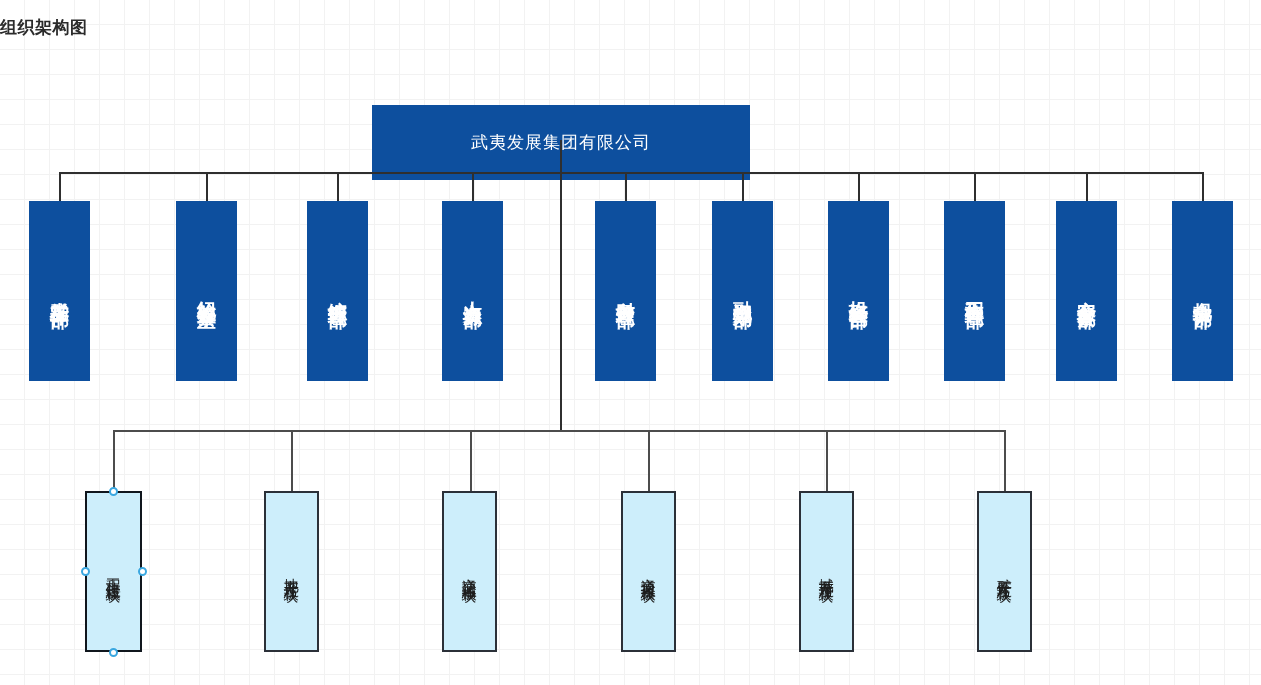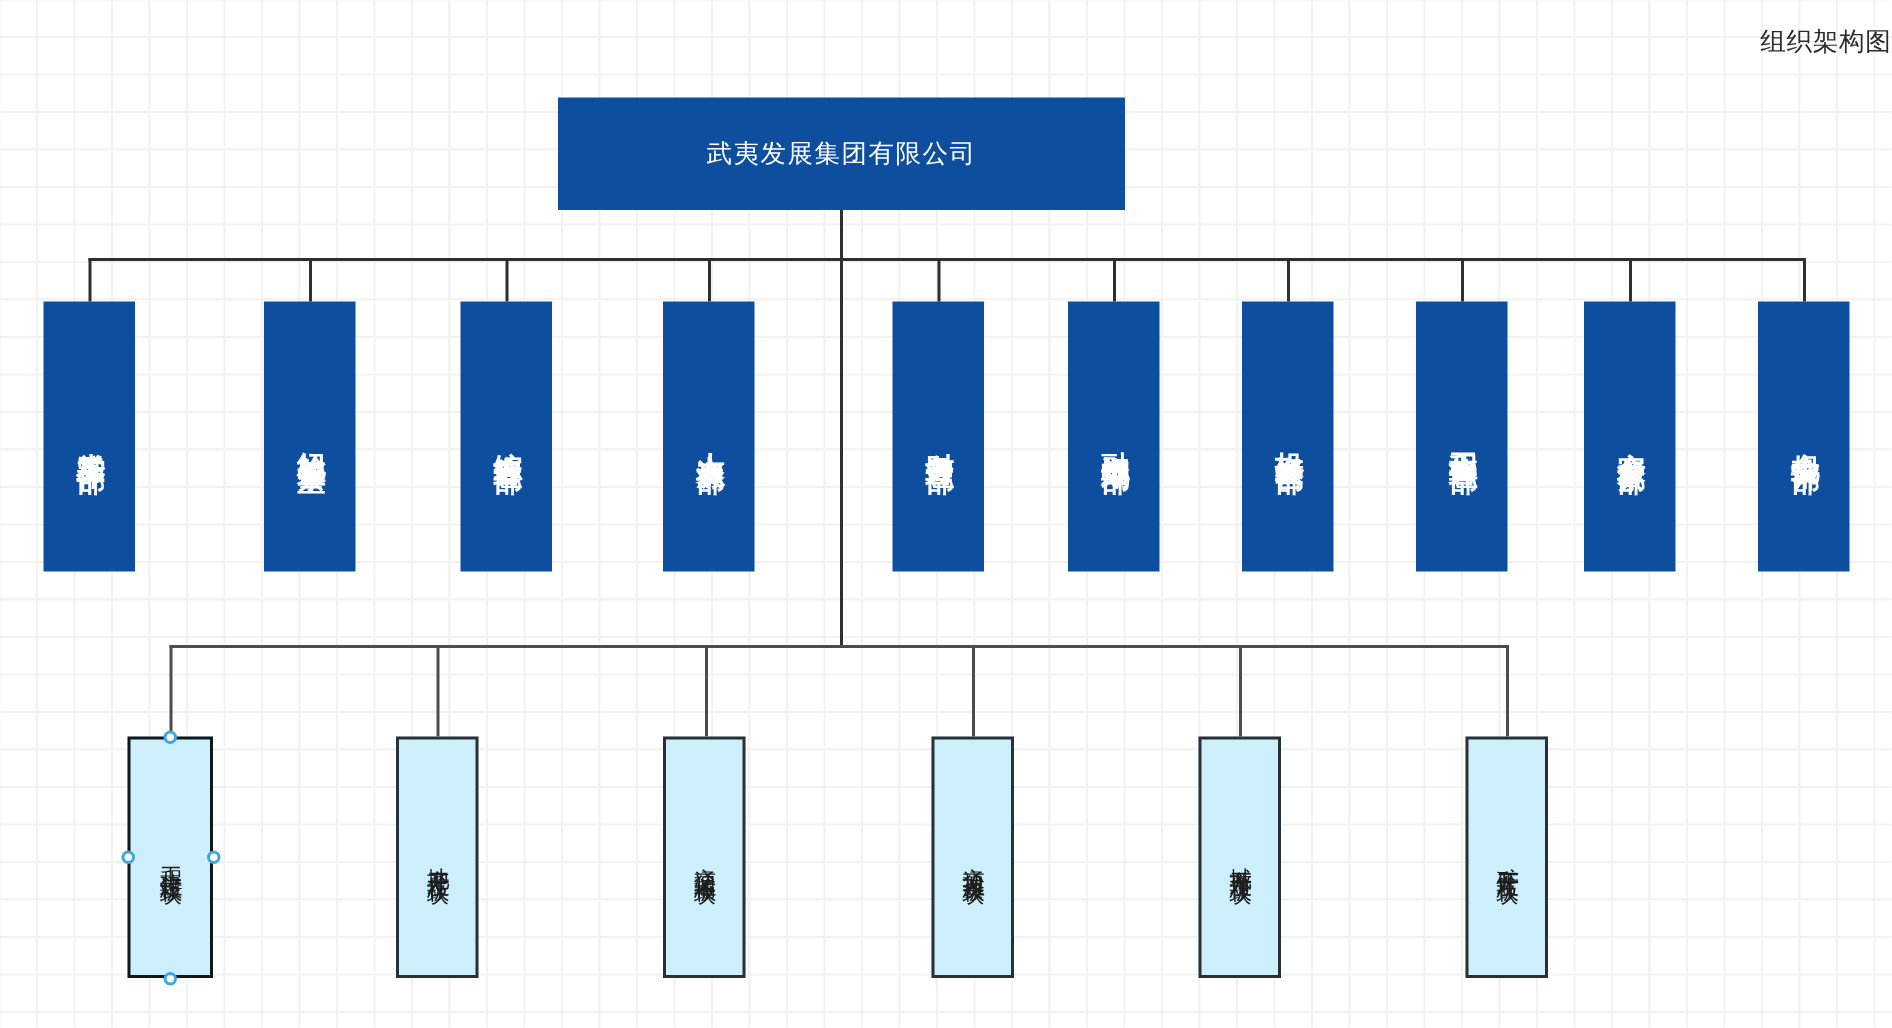--- a/index.html
+++ b/index.html
@@ -28,23 +28,23 @@
     background-position: -1px -1px, -1px -1px, -1px -1px, -1px -1px;
     overflow: hidden;
   }
 
   
   #chart-title {
     position: absolute;
     left: 0;
     top: 18px;
     width: 1261px;
-    text-align: right;
+    text-align: left;
     font-size: 17px;
-    font-weight: normal;
+    font-weight: bold;
     color: #2b2b2b;
     letter-spacing: 0.5px;
     line-height: 20px;
   }
 
   
   .conn {
     position: absolute;
     background: #2f2f2f;
   }
@@ -60,20 +60,21 @@
     align-items: center;
     justify-content: center;
     text-align: center;
   }
 
   .node.root {
     background: #0d4f9e;
     color: #ffffff;
     font-size: 17px;
     letter-spacing: 1px;
+    margin-top: 40px;
   }
 
   .node.dept {
     background: #0d4f9e;
     color: #ffffff;
     font-size: 19px;
     font-weight: bold;
     line-height: 1.38;
     writing-mode: vertical-rl;
     text-orientation: upright;

